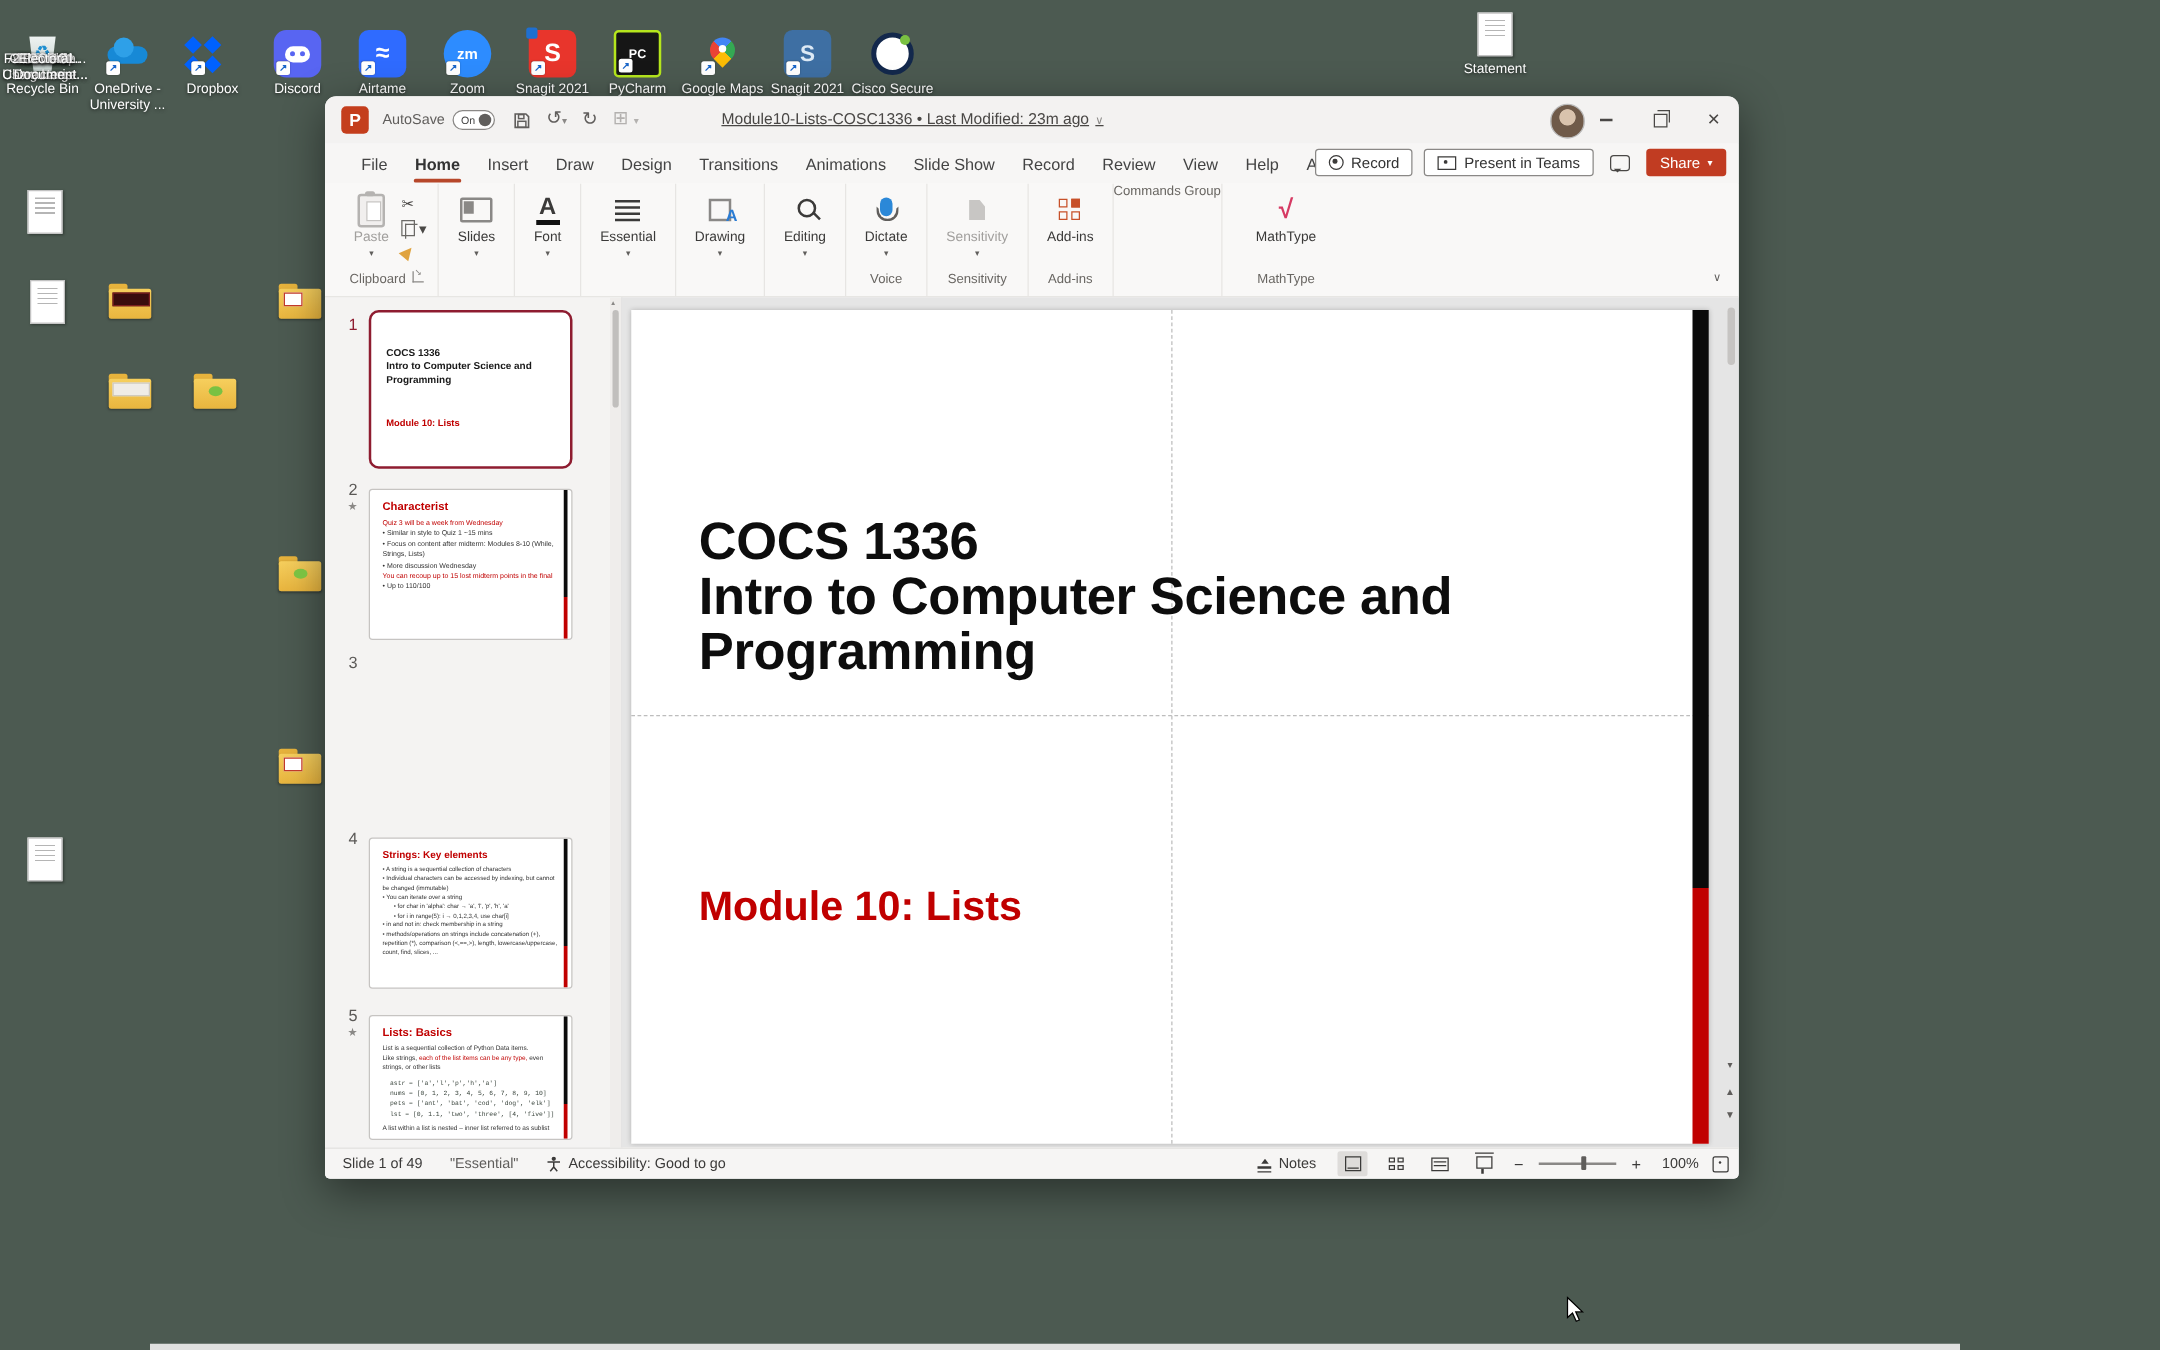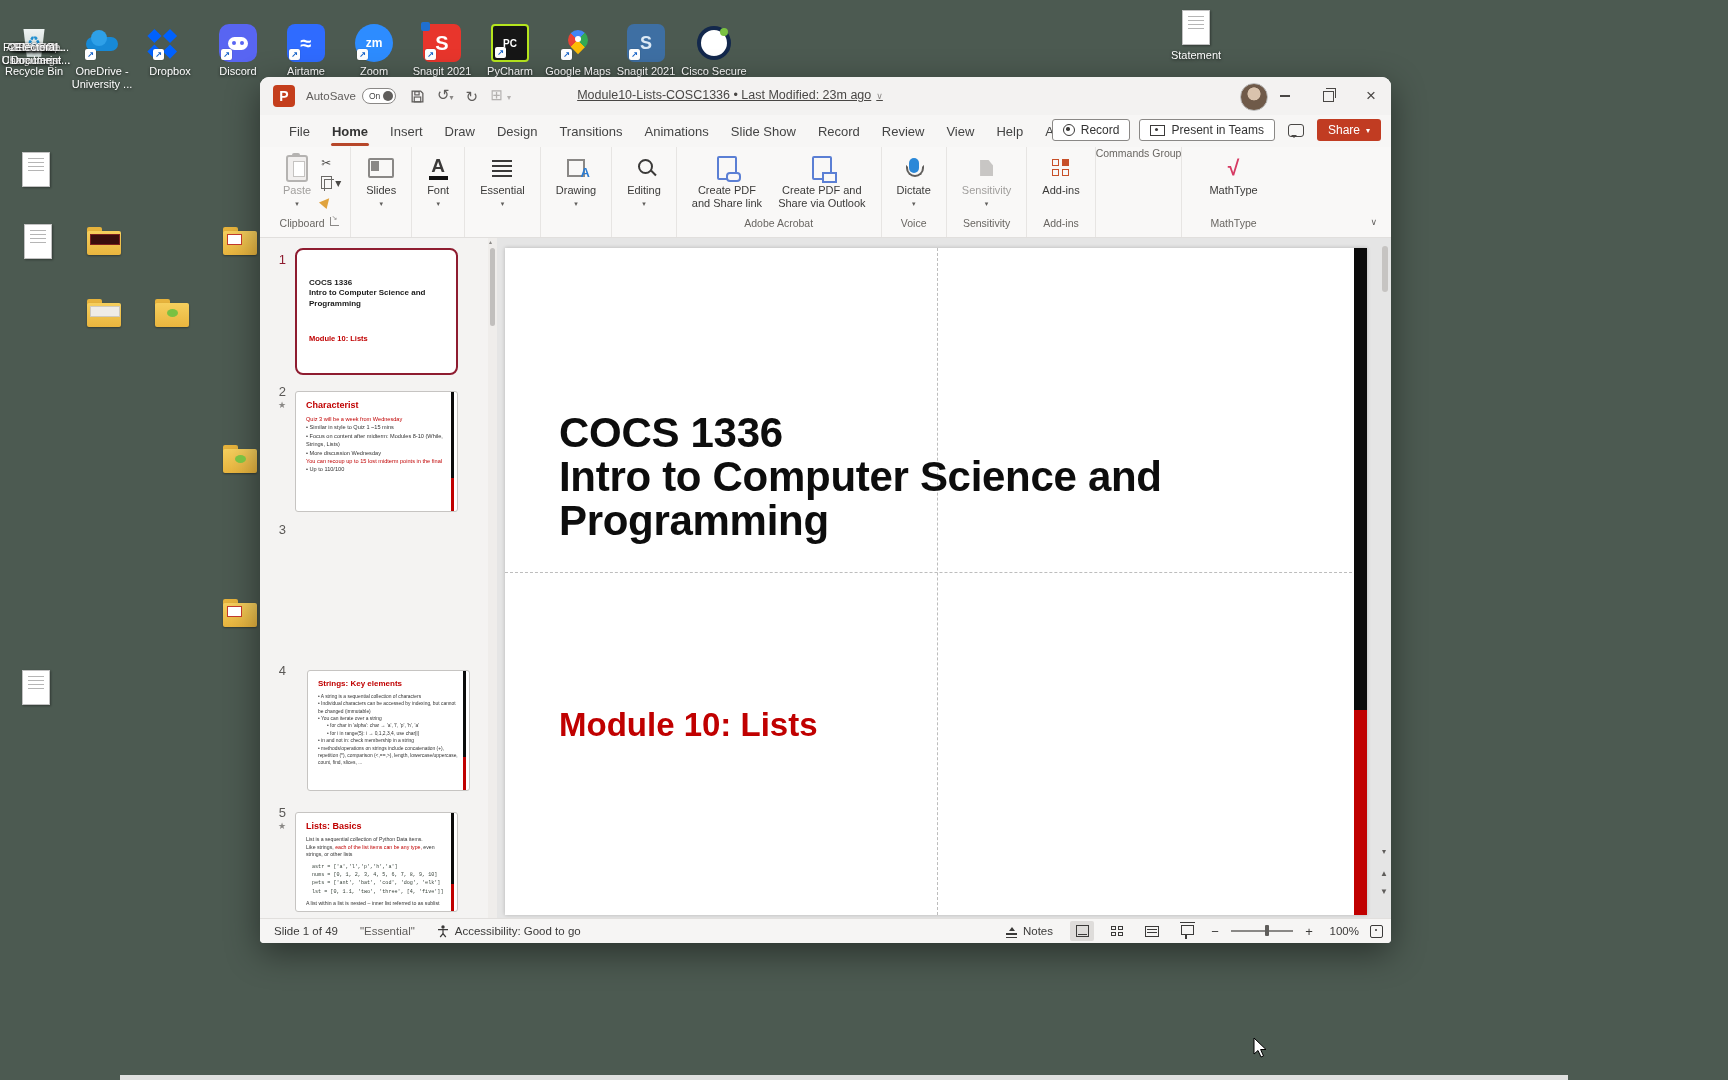--- a/index.html
+++ b/index.html
@@ -517,41 +517,20 @@
               <span class="ic">
                 <span class="editicon"></span>
               </span>
               <span>Editing</span>
               <span class="dn">▾</span>
             </div>
           </div>
         <div class="glabel"></div>
       </div>
 
-      <div class="rg">
-        <div class="rbody">
-          <div class="bb">
-              <span class="ic">
-                <span class="pdfpage lnk"></span>
-              </span>
-              <span style="white-space:pre-line">Create PDF
-and Share link</span>
-            </div>
-          <div class="bb">
-              <span class="ic">
-                <span class="pdfpage ml"></span>
-              </span>
-              <span style="white-space:pre-line">Create PDF and
-Share via Outlook</span>
-            </div>
-        </div>
-        <div class="glabel">
-            <span>Adobe Acrobat</span>
-          </div>
-      </div>
 
       <div class="rg">
         <div class="rbody">
             <div class="bb">
               <span class="ic">
                 <span class="micicon"></span>
               </span>
               <span>Dictate</span>
               <span class="dn">▾</span>
             </div>
@@ -640,21 +619,21 @@
             <div class="tline bullet">Focus on content after midterm: Modules 8-10 (While, Strings, Lists)</div>
             <div class="tline bullet">More discussion Wednesday</div>
             <div class="tline red">You can recoup up to 15 lost midterm points in the final</div>
             <div class="tline bullet">Up to 110/100</div>
           </div>
       </div>
 
       <span class="tnum" style="left:2px;top:284px;">3</span>
 
       <span class="tnum" style="left:2px;top:425px;">4</span>
-      <div class="thumb s4" style="top:432px;height:121px;margin-left:12px;">
+      <div class="thumb s4" style="top:432px;height:121px;">
         <span class="bar"></span>
         <div class="ttitle sm">Strings: Key elements</div>
         <div>
 
         <div class="tline bullet">A string is a sequential collection of characters</div>
             <div class="tline bullet">Individual characters can be accessed by indexing, but cannot be changed (immutable)</div>
             <div class="tline bullet">You can iterate over a string</div>
             <div class="tline sub">for char in 'alpha':   char → 'a', 'l', 'p', 'h', 'a'</div>
             <div class="tline sub">for i in range(5):   i → 0,1,2,3,4,  use char[i]</div>
             <div class="tline bullet">in and not in:   check membership in a string</div>

